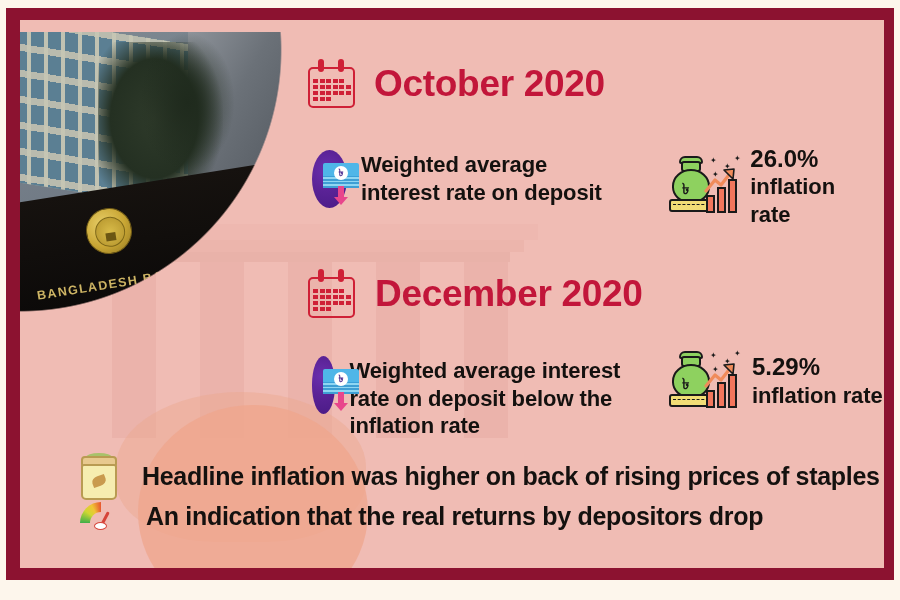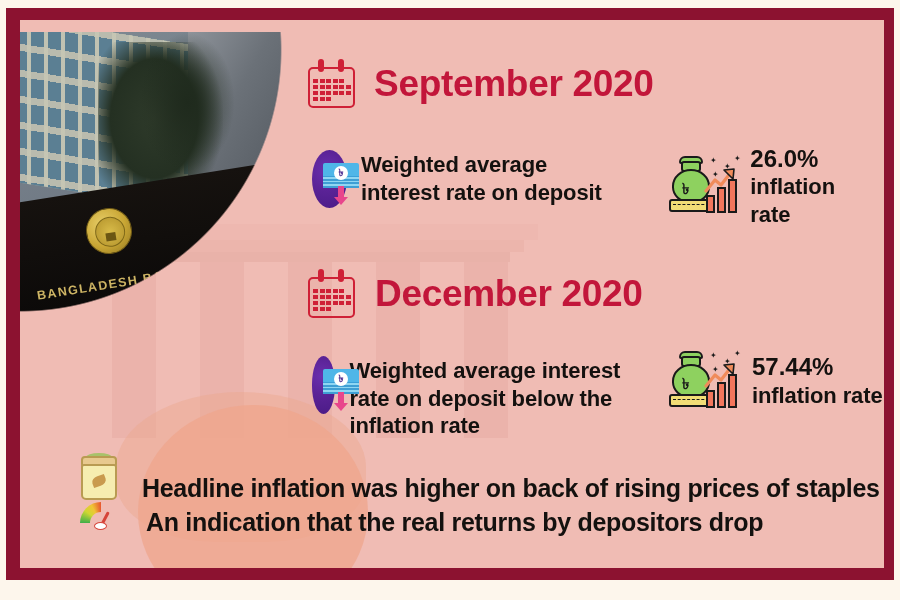--- a/index.html
+++ b/index.html
@@ -135,21 +135,21 @@
   .bag-tie{position:absolute;left:11px;top:1px;width:24px;height:8px;background:#8ed15f;border:2.2px solid #1a1a1a;border-radius:6px 6px 2px 2px;box-sizing:border-box;}
   .bag-tk{position:absolute;left:14px;top:22px;font-size:15px;font-weight:700;color:#1a1a1a;font-family:"Liberation Serif",serif;}
   .bag-coins{position:absolute;left:1px;top:44px;width:44px;height:13px;background:#f2dd76;border:2.4px solid #1a1a1a;border-radius:3px;box-sizing:border-box;}
   .bag-coins:after{content:"";position:absolute;left:2px;top:3px;right:2px;height:0;border-top:1.8px dashed #1a1a1a;}
   .bar{position:absolute;bottom:4px;width:9px;background:#f2765c;border:2.2px solid #1a1a1a;box-sizing:border-box;}
   .bar.b1{left:38px;height:18px;} .bar.b2{left:49px;height:26px;} .bar.b3{left:60px;height:34px;}
   .bag-arrow{position:absolute;left:36px;top:12px;width:34px;height:26px;}
   .spark{position:absolute;color:#1a1a1a;font-size:8px;line-height:1;}
 
   
-  .stmt{position:absolute;display:flex;align-items:flex-end;gap:20px;}
+  .stmt{position:absolute;display:flex;align-items:center;gap:20px;}
   .stmt .st-text{font-size:25px;font-weight:600;color:#14110f;letter-spacing:-.3px;line-height:1.1;}
 
   
   .sack{position:relative;width:44px;height:50px;}
   .sack-b{position:absolute;left:3px;top:12px;width:36px;height:36px;background:#f6edb0;border:2px solid #b99b52;border-radius:3px 3px 5px 5px;box-sizing:border-box;}
   .sack-top{position:absolute;left:3px;top:4px;width:36px;height:12px;background:#e8c98e;border:2px solid #b99b52;border-radius:4px;box-sizing:border-box;}
   .sack-grain{position:absolute;left:8px;top:1px;width:26px;height:9px;border-radius:50% 50% 0 0;background:#a8c26a;}
   .sack-seed{position:absolute;left:14px;top:24px;width:14px;height:10px;border-radius:50% 0 50% 0;background:#c99a4e;transform:rotate(-20deg);}
 
   
@@ -221,21 +221,21 @@
               <i></i>
               <i></i>
             <i></i>
               <i></i>
               <i></i>
               <i class="off"></i>
               <i class="off"></i>
               <i class="off"></i>
           </span>
         </div>
-        <div class="month-title">September 2020</div>
+        <div class="month-title">October 2020</div>
       </div>
 
       <div class="metric" style="left:292px;top:130px;width:310px;">
         <div class="dep">
           <span class="dep-note"></span>
           <span class="dep-lines"></span>
           <span class="dep-coin">
               <b>৳</b>
             </span>
           <span class="dep-arrow"></span>
@@ -333,21 +333,21 @@
           <span class="bag-coins"></span>
           <span class="bar b1"></span>
           <span class="bar b2"></span>
           <span class="bar b3"></span>
           <svg class="bag-arrow" viewBox="0 0 34 26">
             <path d="M2 24 L11 13 L17 18 L28 4" fill="none" stroke="#f08b5a" stroke-width="3.2" stroke-linecap="round" stroke-linejoin="round"></path>
             <path d="M20 3 L30 2 L29 12 Z" fill="#f08b5a" stroke="#1a1a1a" stroke-width="1.6" stroke-linejoin="round"></path>
           </svg>
         </div>
         <div class="txtwrap">
-          <div class="val">57.44%</div>
+          <div class="val">5.29%</div>
           <div class="desc">inflation rate</div>
         </div>
       </div>
 
       <div class="stmt" style="left:58px;top:432px;">
         <div class="sack">
           <span class="sack-grain"></span>
           <span class="sack-top"></span>
           <span class="sack-b"></span>
           <span class="sack-seed"></span>

